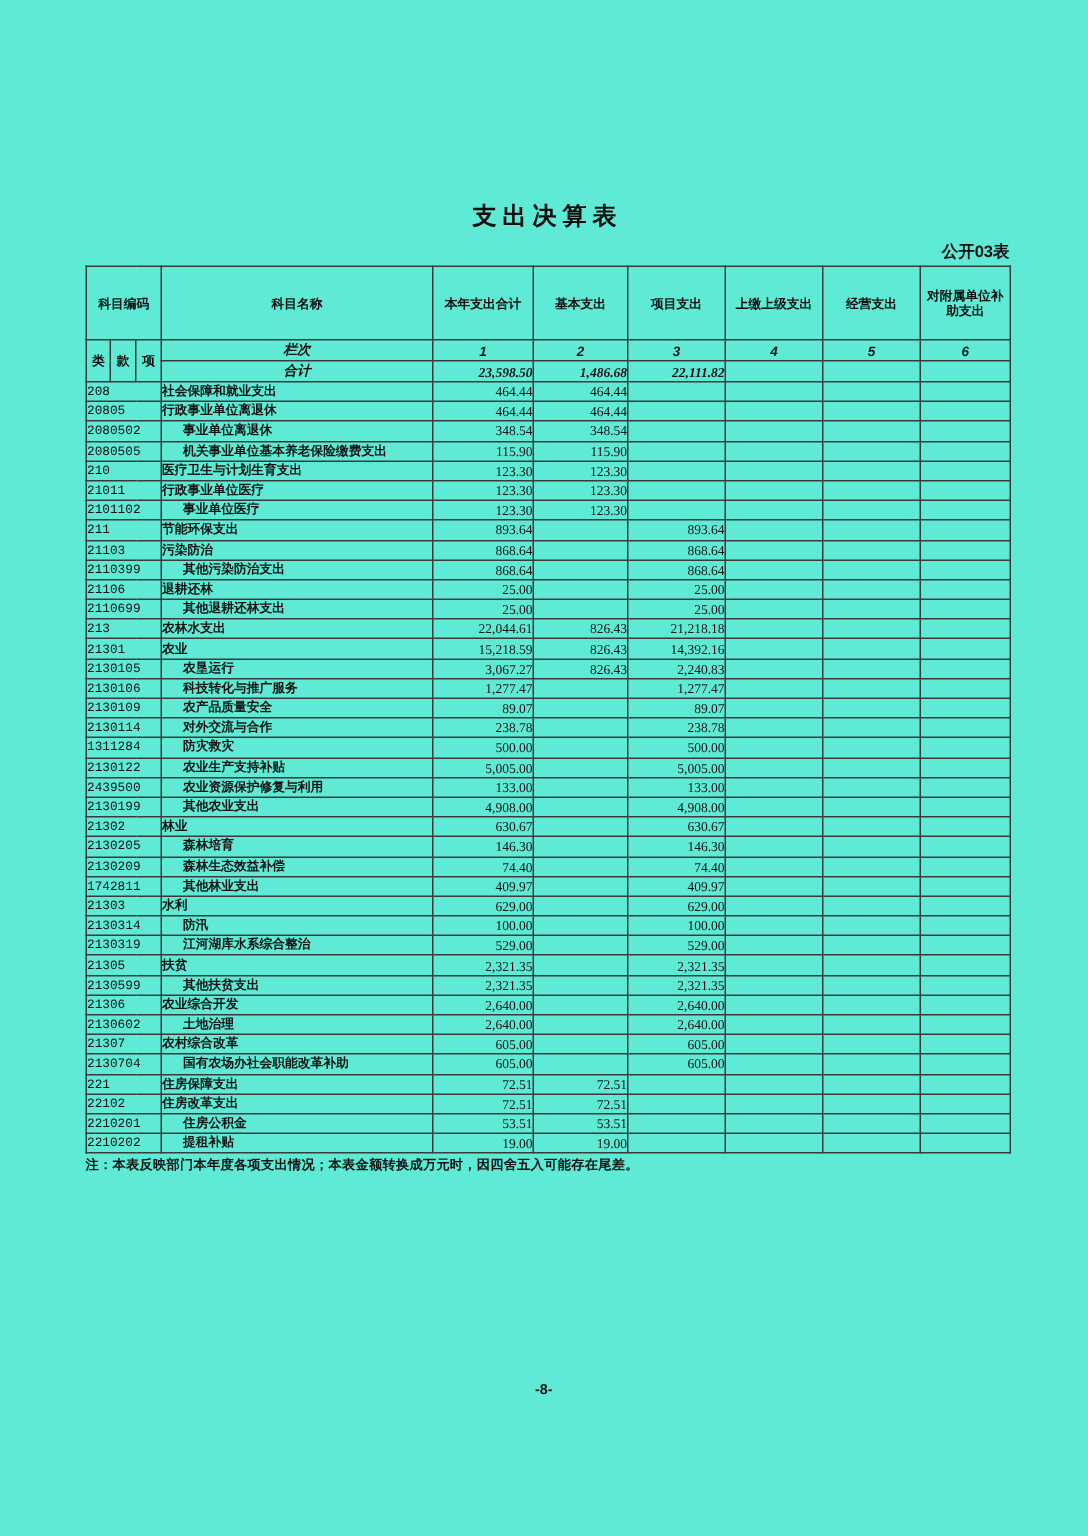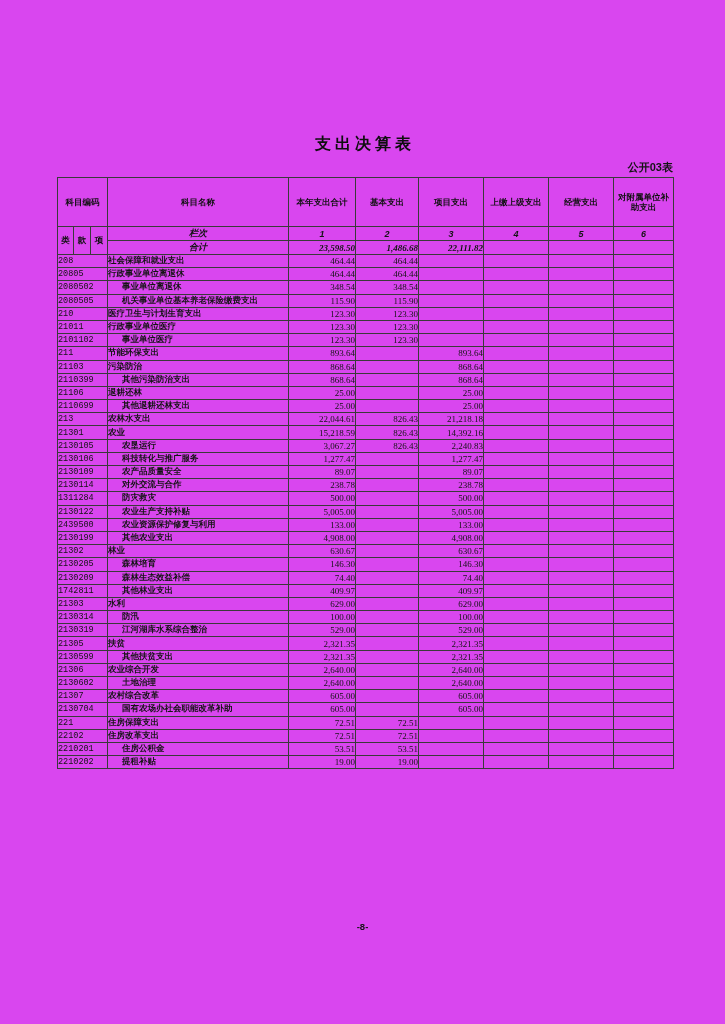--- a/index.html
+++ b/index.html
@@ -1,19 +1,19 @@
 <!DOCTYPE html>
 <html><head>
 <meta charset="utf-8">
 <style>
   html,body { margin:0; padding:0; background:#ffffff; }
   .page {
     position:relative;
     width:725px; height:1024px;
-    background:#d946ef;
+    background:#5eead4;
     font-family:"Liberation Sans", sans-serif;
     color:#141414;
     overflow:hidden;
   }
   .content { position:absolute; left:57px; top:134px; width:616px; }
 
   .doc-title {
     text-align:center;
     font-size:16px; font-weight:bold; letter-spacing:4px;
     color:#0e0e0e;
@@ -515,16 +515,17 @@
             <td class="num">19.00</td>
             <td class="num">19.00</td>
             <td class="num"></td>
             <td class="num"></td>
             <td class="num"></td>
             <td class="num"></td>
           </tr>
         </tbody>
     </table>
 
+    <div class="note">注：本表反映部门本年度各项支出情况；本表金额转换成万元时，因四舍五入可能存在尾差。</div>
   </div>
 
   <div class="page-number">-8-</div>
 </div>
 
 </body></html>

